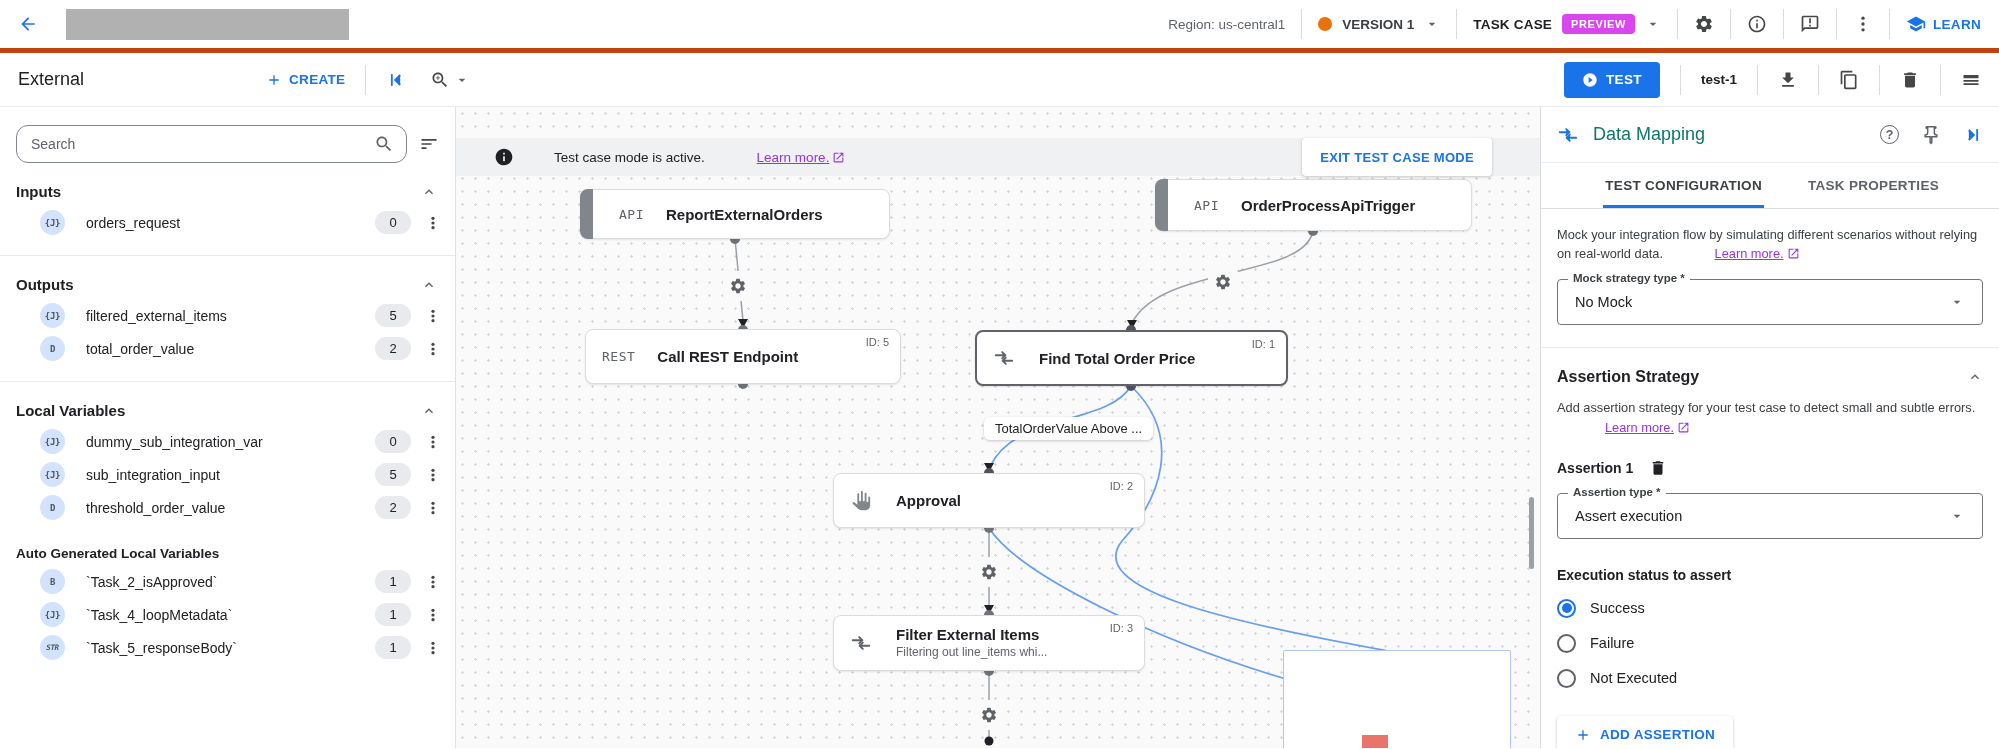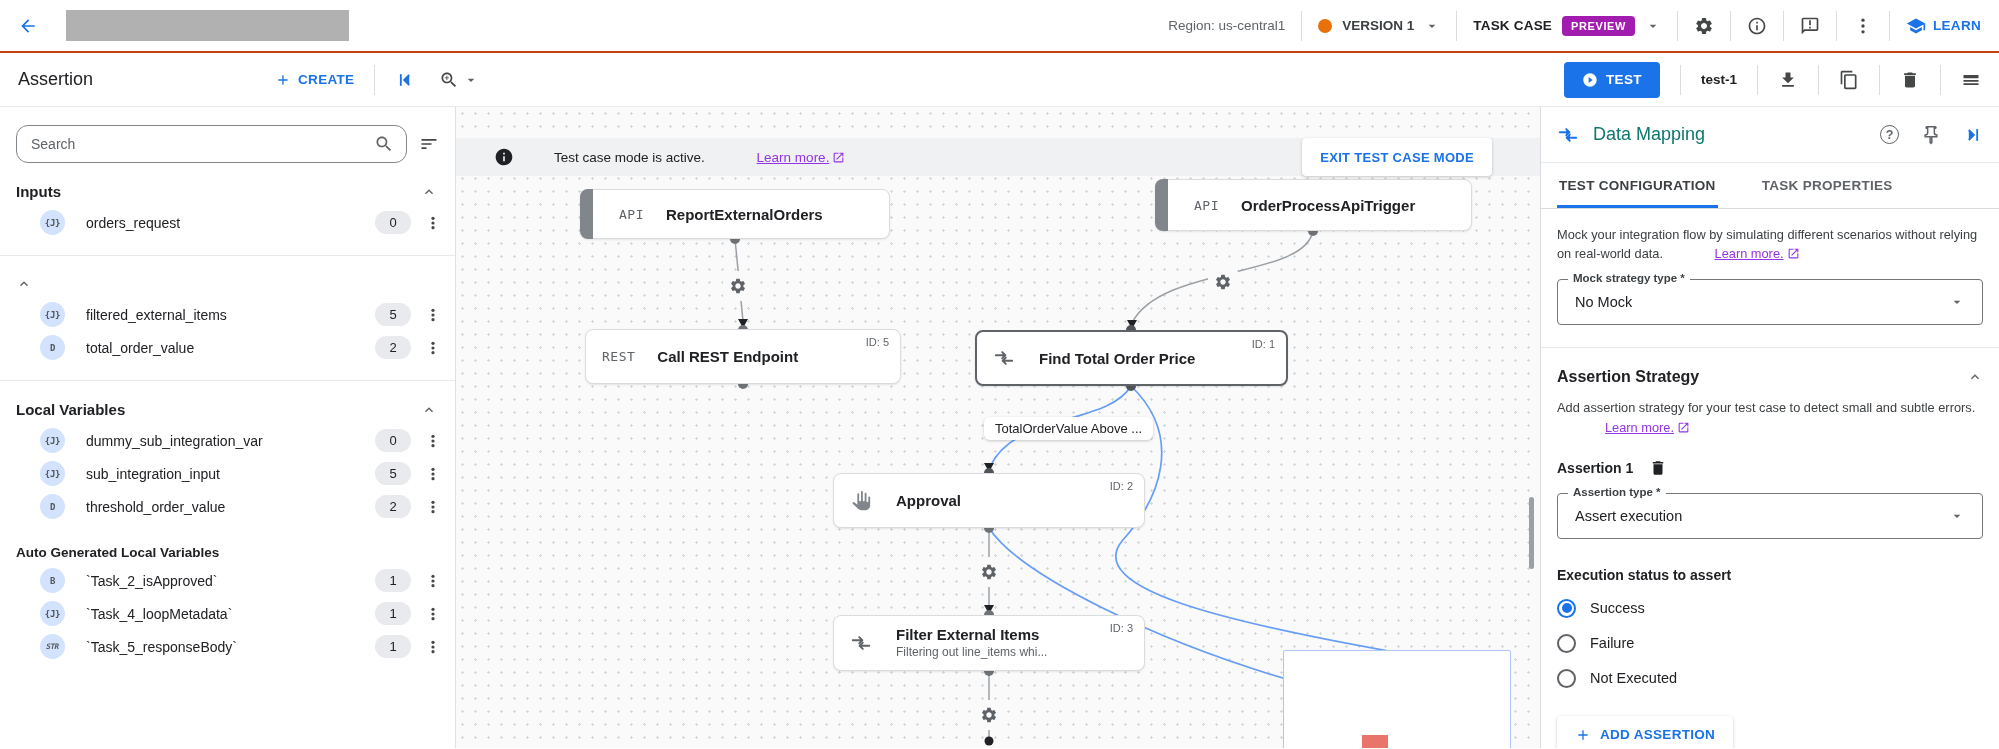--- a/index.html
+++ b/index.html
@@ -9,30 +9,30 @@
     font-family:"Liberation Sans", sans-serif; color:#202124; font-size:14px;
   }
   svg { display:block; }
   .ic { width:20px; height:20px; fill:#444746; }
   .ic.sm { width:16px; height:16px; }
   .ic.blue { fill:#1a73e8; }
   .ic.gray { fill:#5f6368; }
   .icon-btn { display:inline-flex; align-items:center; justify-content:center; cursor:pointer; background:none; border:none; padding:0; }
 
   
-  .topbar { height:53px; display:flex; align-items:center; padding:0 18px; border-bottom:2px solid #c2410c; background:#fff; }
+  .topbar { height:53px; display:flex; align-items:center; padding:0 18px; border-bottom:5px solid #c2410c; background:#fff; }
   .back-btn { margin-right:28px; }
   .redacted { width:283px; height:31px; background:#b1b1b1; }
   .topbar .spacer { flex:1; }
   .vdiv { width:1px; height:30px; background:#dadce0; margin:0 16px; }
   .region { color:#5f6368; font-size:13.5px; }
   .version { display:flex; align-items:center; gap:10px; font-size:13.5px; font-weight:700; color:#3c4043; }
   .dot-orange { width:14px; height:14px; border-radius:50%; background:#e8710a; }
   .testcase { display:flex; align-items:center; gap:10px; font-size:13.5px; font-weight:700; color:#202124; letter-spacing:.2px; }
-  .preview-badge { background:#a21caf; color:#fff; font-size:11px; font-weight:700; letter-spacing:.6px; padding:4px 9px; border-radius:4px; }
+  .preview-badge { background:#d946ef; color:#fff; font-size:11px; font-weight:700; letter-spacing:.6px; padding:4px 9px; border-radius:4px; }
   .learn { display:flex; align-items:center; gap:7px; color:#1a73e8; font-weight:700; font-size:13.5px; letter-spacing:.3px; }
 
   
   .toolbar { height:54px; display:flex; align-items:center; padding:0 18px; border-bottom:1px solid #e8eaed; background:#fff; }
   .page-title { font-size:18px; color:#202124; }
   .create-btn { display:flex; align-items:center; gap:7px; color:#1a73e8; font-weight:700; font-size:13.5px; letter-spacing:.3px; margin-left:182px; }
   .toolbar .vdiv { margin:0 20px; }
   .zoom-ctl { display:flex; align-items:center; gap:4px; margin-left:24px; }
   .toolbar .spacer { flex:1; }
   .test-btn { display:flex; align-items:center; gap:8px; background:#1a73e8; color:#fff; border:none; border-radius:4px; height:36px; padding:0 18px; font-weight:700; font-size:13.5px; letter-spacing:.4px; cursor:pointer; }
@@ -81,21 +81,21 @@
   .whitebox { position:absolute; background:#fff; border:1px solid #aec5f5; border-radius:2px; z-index:1; }
   .redrect { position:absolute; background:#e8746a; z-index:2; }
   .canvas-scrollbar { position:absolute; right:6px; top:390px; width:5px; height:72px; background:#9aa0a6; border-radius:3px; z-index:5; }
 
   
   .panel { width:459px; border-left:1px solid #dadce0; background:#fff; overflow:hidden; }
   .panel-header { height:56px; display:flex; align-items:center; padding:0 16px; border-bottom:1px solid #e8eaed; }
   .panel-title { font-size:18px; color:#0f766e; margin-left:14px; flex:1; }
   .panel-header .icon-btn { margin-left:22px; }
   .help-circle { width:19px; height:19px; border:1.7px solid #5f6368; border-radius:50%; color:#5f6368; font-size:12.5px; font-weight:700; display:flex; align-items:center; justify-content:center; }
-  .tabs { display:flex; border-bottom:1px solid #dadce0; padding:0 16px; }
+  .tabs { display:flex; border-bottom:1px solid #dadce0; padding:0 16px;justify-content:flex-end; }
   .tab { padding:15px 2px 12px; margin-right:42px; font-size:13.5px; font-weight:700; letter-spacing:.3px; color:#5f6368; border-bottom:3px solid transparent; cursor:pointer; }
   .tab.active { color:#3c4043; border-bottom-color:#1a73e8; }
   .panel-body { padding:16px; }
   .desc { font-size:12.8px; color:#3c4043; line-height:1.5; }
   .select { position:relative; border:1px solid #747775; border-radius:4px; height:46px; display:flex; align-items:center; padding:0 17px; margin-top:16px; cursor:pointer; }
   .select .lab { position:absolute; top:-8px; left:10px; background:#fff; padding:0 5px; font-size:11.5px; font-weight:700; color:#3c4043; }
   .select .val { font-size:14.5px; color:#202124; flex:1; }
   .panel-divider { border-top:1px solid #e8eaed; margin:22px -16px 0; }
   .sec-title-row { display:flex; align-items:center; margin-top:20px; }
   .sec-title { font-size:16px; font-weight:700; color:#202124; flex:1; }
@@ -166,21 +166,21 @@
   <span class="vdiv"></span>
   <span class="learn">
     <svg class="ic blue" viewBox="0 0 24 24">
         <path d="M5 13.18v4L12 21l7-3.82v-4L12 17l-7-3.82zM12 3L1 9l11 6 9-4.91V17h2V9L12 3z"></path>
       </svg>
     <span>LEARN</span>
   </span>
 </div>
 
 <div class="toolbar">
-  <span class="page-title">Assertion</span>
+  <span class="page-title">External</span>
   <span class="create-btn">
     <svg class="ic sm blue" viewBox="0 0 24 24">
         <path d="M19 13h-6v6h-2v-6H5v-2h6V5h2v6h6v2z"></path>
       </svg>
     <span>CREATE</span>
   </span>
   <span class="vdiv"></span>
   <span class="icon-btn">
     <svg class="ic blue" viewBox="0 0 24 24" fill="none" stroke="#1a73e8" stroke-width="2.2">
         <path d="M7 5v14"></path>
@@ -261,20 +261,21 @@
           <svg class="ic sm" viewBox="0 0 24 24">
             <circle cx="12" cy="5" r="2.4"></circle>
             <circle cx="12" cy="12" r="2.4"></circle>
             <circle cx="12" cy="19" r="2.4"></circle>
           </svg>
         </span>
     </div>
     <div class="side-divider"></div>
 
     <div class="section-header">
+      <span class="t">Outputs</span>
       <svg class="ic sm gray" viewBox="0 0 24 24">
           <path d="M7.41 15.41L12 10.83l4.59 4.58L18 14l-6-6-6 6z"></path>
         </svg>
     </div>
     <div class="var-row">
       <span class="var-type">{J}</span>
       <span class="var-name">filtered_external_items</span>
       <span class="var-count">5</span>
       <span class="icon-btn">
           <svg class="ic sm" viewBox="0 0 24 24">

